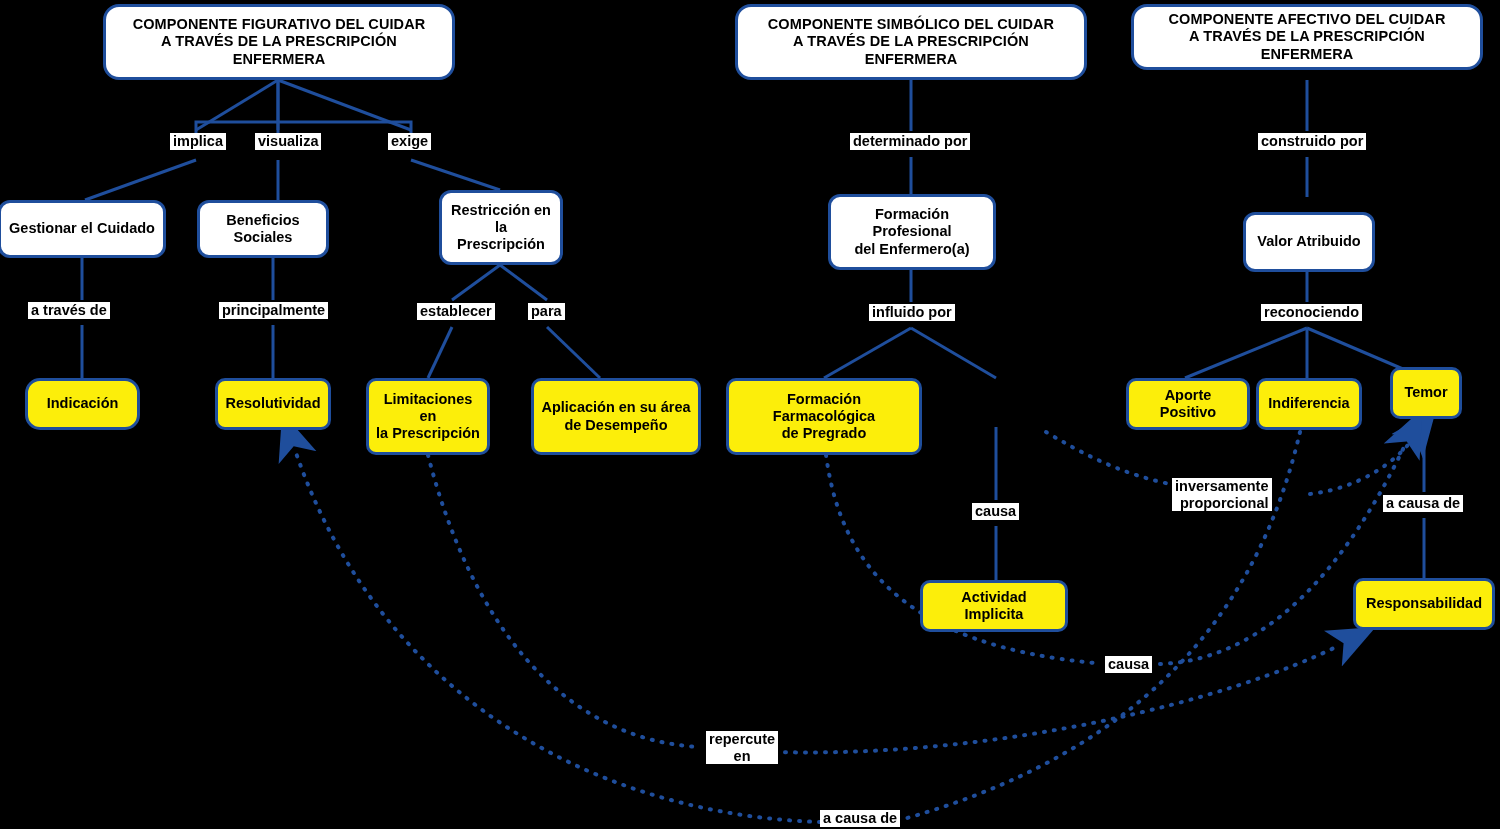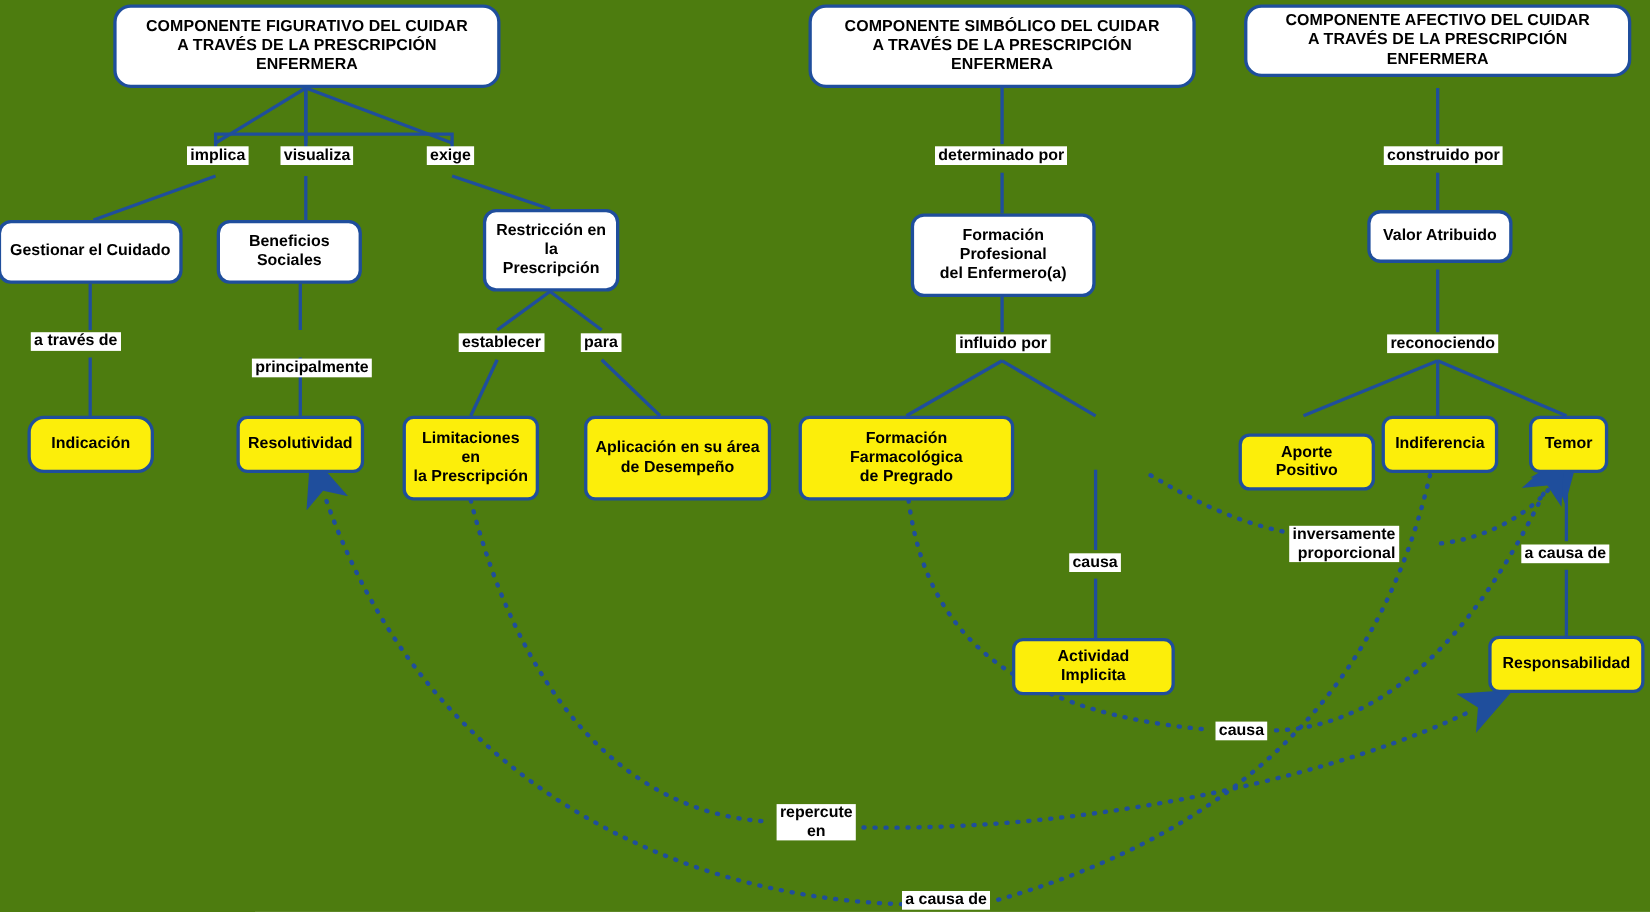--- a/index.html
+++ b/index.html
@@ -8,21 +8,21 @@
     padding: 0;
     background: #ffffff;
   }
   body {
     font-family: "Liberation Sans", sans-serif;
   }
   #canvas {
     position: relative;
     width: 1500px;
     height: 829px;
-    background: #4d7c0f;
+    background: #000000;
     overflow: hidden;
   }
   #edge-layer {
     position: absolute;
     left: 0;
     top: 0;
     width: 1500px;
     height: 829px;
     pointer-events: none;
   }
@@ -212,33 +212,33 @@
       <span>Formación Farmacológica</span><br>
       <span>de Pregrado</span>
     </div>
   </div>
 
 
   <div class="node node-yellow" style="left:920px; top:580px; width:148px; height:52px;">
     <span>Actividad Implicita</span>
   </div>
 
-  <div class="node node-white" style="left:1243px; top:191px; width:132px; height:48px;">
+  <div class="node node-white" style="left:1243px; top:212px; width:132px; height:60px;">
     <span>Valor Atribuido</span>
   </div>
 
-  <div class="node node-yellow" style="left:1126px; top:378px; width:124px; height:52px;margin-top:16px;">
+  <div class="node node-yellow" style="left:1126px; top:378px; width:124px; height:52px;">
     <span>Aporte Positivo</span>
   </div>
 
   <div class="node node-yellow" style="left:1256px; top:378px; width:106px; height:52px;">
     <span>Indiferencia</span>
   </div>
 
-  <div class="node node-yellow" style="left:1390px; top:378px; width:72px; height:52px;">
+  <div class="node node-yellow" style="left:1390px; top:367px; width:72px; height:52px;">
     <span>Temor</span>
   </div>
 
   <div class="node node-yellow" style="left:1353px; top:578px; width:142px; height:52px;">
     <span>Responsabilidad</span>
   </div>
 
   <div class="edge-label" style="left:170px; top:133px;">
     <span>implica</span>
   </div>
@@ -248,21 +248,21 @@
   </div>
 
   <div class="edge-label" style="left:388px; top:133px;">
     <span>exige</span>
   </div>
 
   <div class="edge-label" style="left:28px; top:302px;">
     <span>a través de</span>
   </div>
 
-  <div class="edge-label" style="left:229px; top:302px;margin-top:24px;">
+  <div class="edge-label" style="left:219px; top:302px;">
     <span>principalmente</span>
   </div>
 
   <div class="edge-label" style="left:417px; top:303px;">
     <span>establecer</span>
   </div>
 
   <div class="edge-label" style="left:528px; top:303px;">
     <span>para</span>
   </div>

